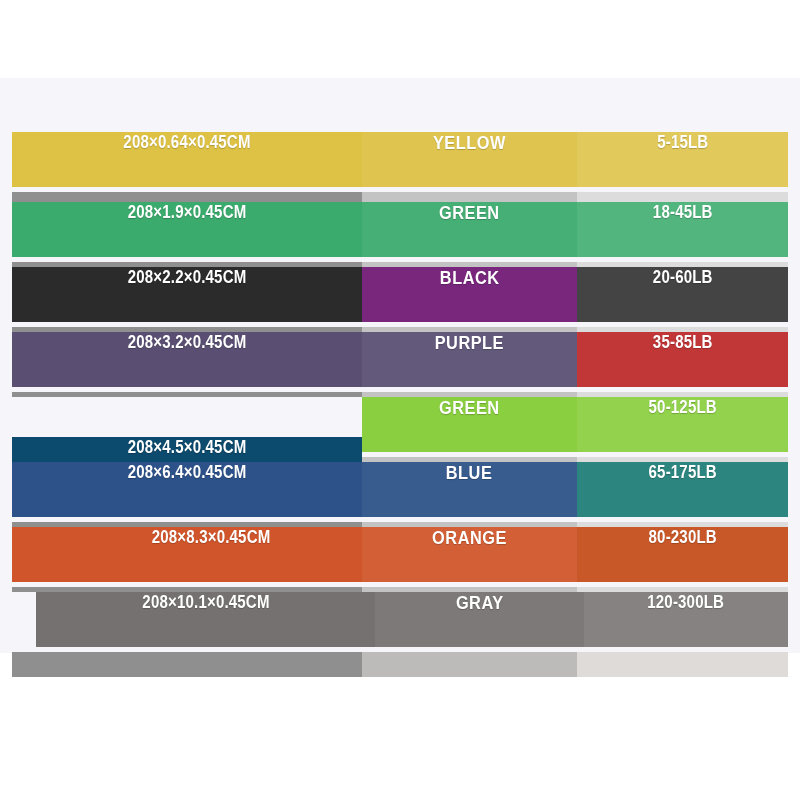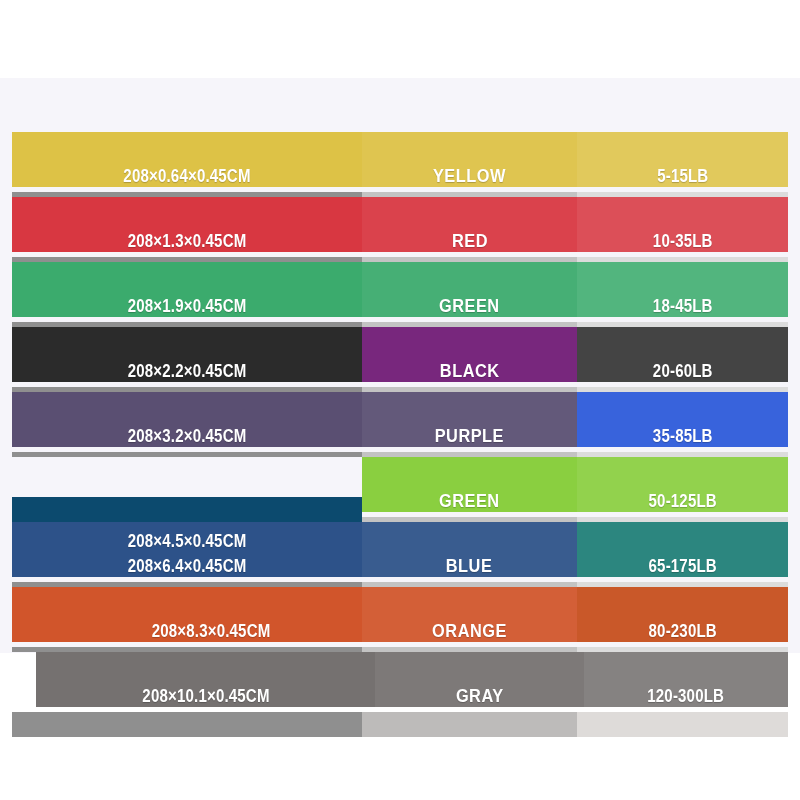--- a/index.html
+++ b/index.html
@@ -27,21 +27,21 @@
     display:flex;
     height:55px;
     margin-bottom:5px;
   }
   .band-row:last-of-type{margin-bottom:0;}
 
   
   .cell{
     position:relative;
     display:flex;
-    align-items:flex-end;
+    align-items:flex-start;
     justify-content:center;
     height:100%;
     box-sizing:border-box;
   }
   .cell-size {width:350px;}
   .cell-color{width:215px;}
   .cell-force{width:211px;}
 
   
   .cell-color::after,
@@ -98,31 +98,20 @@
         </div>
         <div class="cell cell-force" style="background: rgb(221, 194, 70);">
           <span>5-15LB</span>
         </div>
       </div>
       <div class="sep">
         <i class="s1"></i>
         <i class="s2"></i>
         <i class="s3"></i>
       </div>
-      <div class="band-row">
-        <div class="cell cell-size" style="background: rgb(216, 55, 65);">
-          <span>208×1.3×0.45CM</span>
-        </div>
-        <div class="cell cell-color" style="background: rgb(216, 55, 65);">
-          <span>RED</span>
-        </div>
-        <div class="cell cell-force" style="background: rgb(216, 55, 65);">
-          <span>10-35LB</span>
-        </div>
-      </div>
       <div class="sep">
         <i class="s1"></i>
         <i class="s2"></i>
         <i class="s3"></i>
       </div>
       <div class="band-row">
         <div class="cell cell-size" style="background: rgb(59, 171, 109);">
           <span>208×1.9×0.45CM</span>
         </div>
         <div class="cell cell-color" style="background: rgb(59, 171, 109);">
@@ -153,21 +142,21 @@
         <i class="s2"></i>
         <i class="s3"></i>
       </div>
       <div class="band-row">
         <div class="cell cell-size" style="background: rgb(90, 79, 114);">
           <span>208×3.2×0.45CM</span>
         </div>
         <div class="cell cell-color" style="background: rgb(90, 79, 114);">
           <span>PURPLE</span>
         </div>
-        <div class="cell cell-force" style="background: #1d4ed8;">
+        <div class="cell cell-force" style="background: #b91c1c;">
           <span>35-85LB</span>
         </div>
       </div>
       <div class="sep">
         <i class="s1"></i>
         <i class="s2"></i>
         <i class="s3"></i>
       </div>
       <div class="band-row">
         <div class="cell cell-size" style="background: #0c4a6e; margin-top: 40px;">

